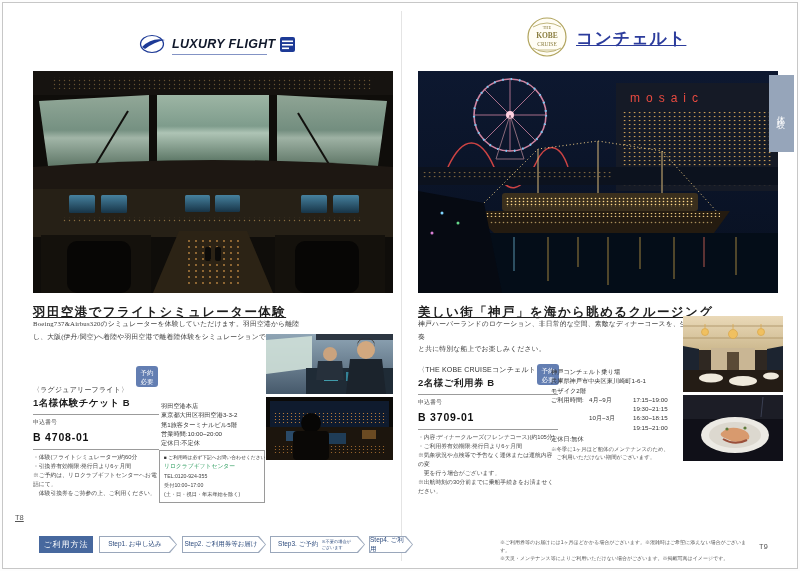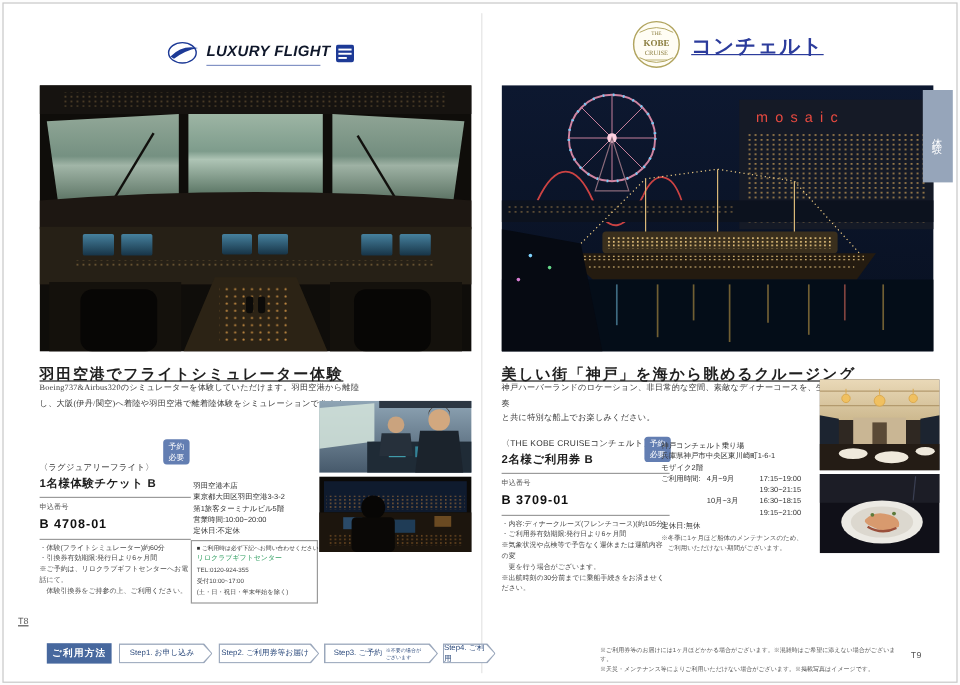--- a/index.html
+++ b/index.html
@@ -69,21 +69,21 @@
   .contact{position:absolute;left:156px;top:447px;width:106px;border:1px solid #9a9a9a;
            padding:3px 4px;font-size:5.2px;line-height:1.7;color:#444;box-sizing:border-box;}
   .contact .chead{font-size:4.8px;white-space:nowrap;color:#333;}
   .contact .cname{color:#2f9e60;font-size:5.8px;}
 
   
   .pagenum{position:absolute;font-size:7.5px;color:#555;}
   .pn-left{left:12px;top:510px;text-decoration:underline;}
   .pn-right{left:756px;top:540px;font-family:Liberation Mono, monospace;}
   .usage{left:36px;top:533px;width:54px;height:17px;background:#47689e;color:#fff;
-         font-size:8px;display:flex;align-items:center;justify-content:center;letter-spacing:1px;font-weight:bold;}
+         font-size:8px;display:flex;align-items:center;justify-content:center;letter-spacing:1px;}
   .step{position:absolute;top:533px;height:17px;}
   .step .bg{position:absolute;inset:0;background:#9aa7bb;
             clip-path:polygon(0 0,calc(100% - 7px) 0,100% 50%,calc(100% - 7px) 100%,0 100%);}
   .step .fg{position:absolute;inset:1px;background:#fff;
             clip-path:polygon(0 0,calc(100% - 7px) 0,100% 50%,calc(100% - 7px) 100%,0 100%);
             display:flex;align-items:center;justify-content:center;gap:3px;
             font-size:6.5px;color:#2c4a7c;padding-right:6px;}
   .step .note{font-size:4.2px;line-height:1.25;color:#2c4a7c;text-align:left;}
   .foot-notes{left:497px;top:535px;width:250px;font-size:5px;line-height:1.6;color:#555;}
 </style>

